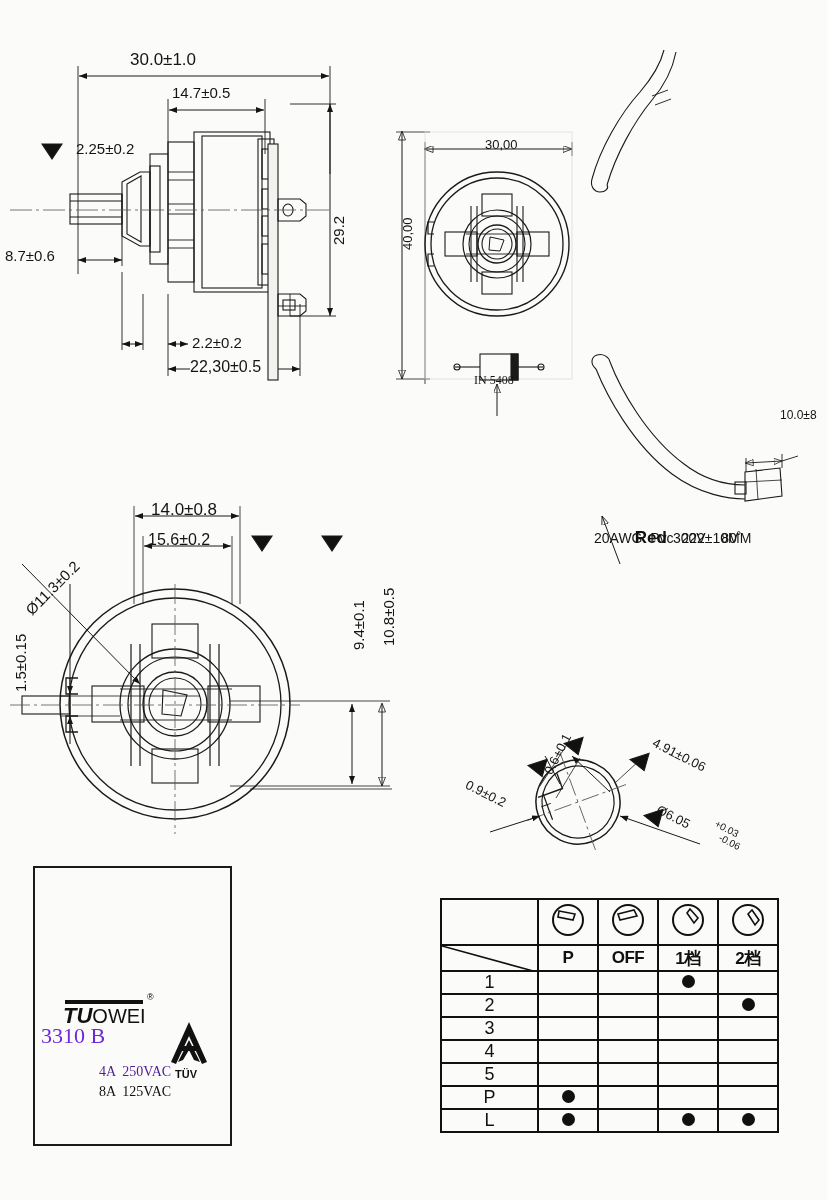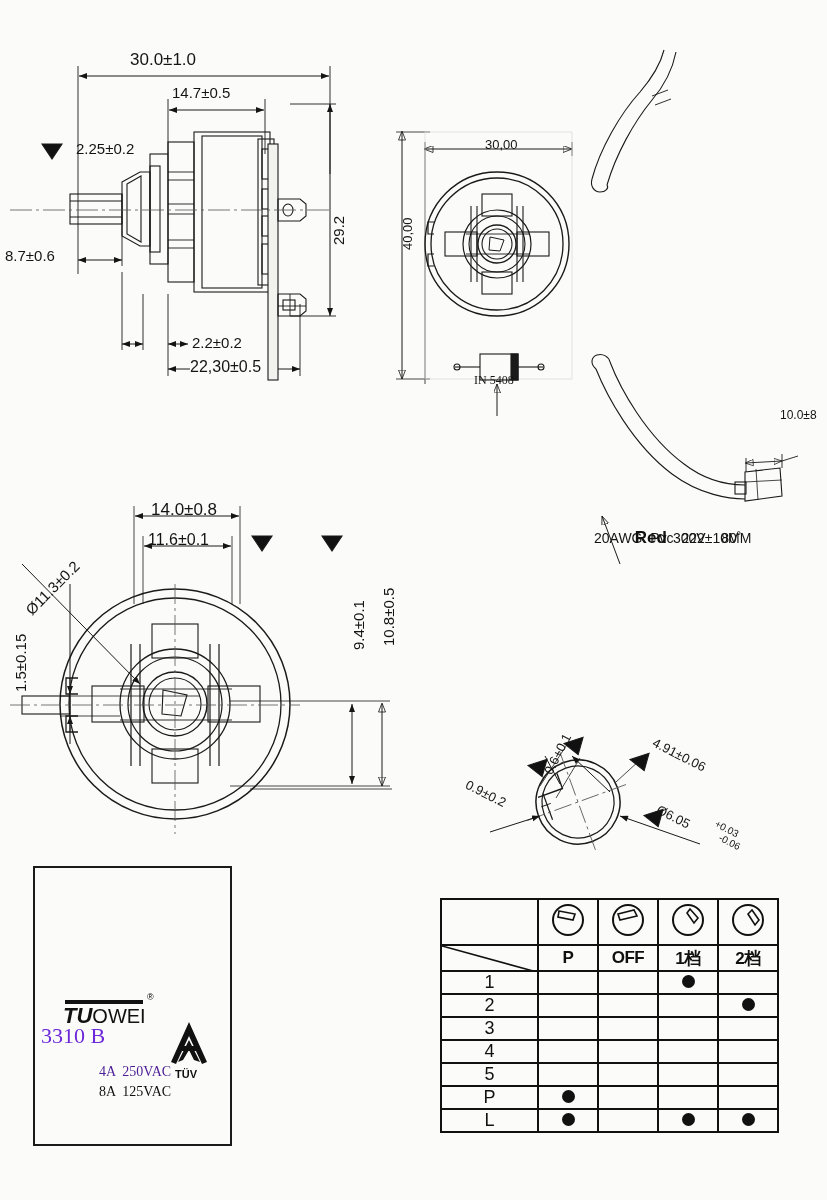--- a/index.html
+++ b/index.html
@@ -520,21 +520,21 @@
   <div class="dimtxt rot90" style="left:400px; top:250px; font-size:13px;">40,00</div>
   <div class="dimtxt" style="left:474px; top:373px; font-size:12px; font-family:'Liberation Serif',serif;">IN 5408</div>
 
   <div class="dimtxt" style="left:780px; top:408px; font-size:12px;">10.0±8</div>
   <div style="position:absolute; left:617px; top:510px; white-space:pre; color:#111;">
     <span style="font-size:17px; font-weight:bold;">Red</span><span style="font-size:14px; padding-left:6px;">300V    80˚</span>
   </div>
   <div class="dimtxt" style="left:594px; top:530px; font-size:14px;">20AWG  Pvc  222±10MM</div>
 
   <div class="dimtxt" style="left:143px; top:500px; font-size:17px;margin-left:8px;">14.0±0.8</div>
-  <div class="dimtxt" style="left:148px; top:531px; font-size:16px;">11.6±0.1</div>
+  <div class="dimtxt" style="left:148px; top:531px; font-size:16px;">15.6±0.2</div>
   <div class="dimtxt rot45" style="left:22px; top:606px; font-size:15px;">Ø11.3±0.2</div>
   <div class="dimtxt rot90" style="left:12px; top:692px; font-size:15px;">1.5±0.15</div>
   <div class="dimtxt rot90" style="left:350px; top:650px; font-size:15px;">9.4±0.1</div>
   <div class="dimtxt rot90" style="left:380px; top:646px; font-size:15px;">10.8±0.5</div>
 
   <div class="dimtxt rotn63" style="left:541px; top:770px; font-size:13px;">0.6+0.1</div>
   <div class="dimtxt rotn27" style="left:470px; top:777px; font-size:13px;">0.9±0.2</div>
   <div class="dimtxt rotn27" style="left:657px; top:735px; font-size:13px;">4.91±0.06</div>
   <div class="dimtxt rotn27" style="left:661px; top:802px; font-size:13px;">Ø6.05</div>
   <div class="dimtxt rotn27 tiny" style="left:718px; top:818px;">+0.03</div>

